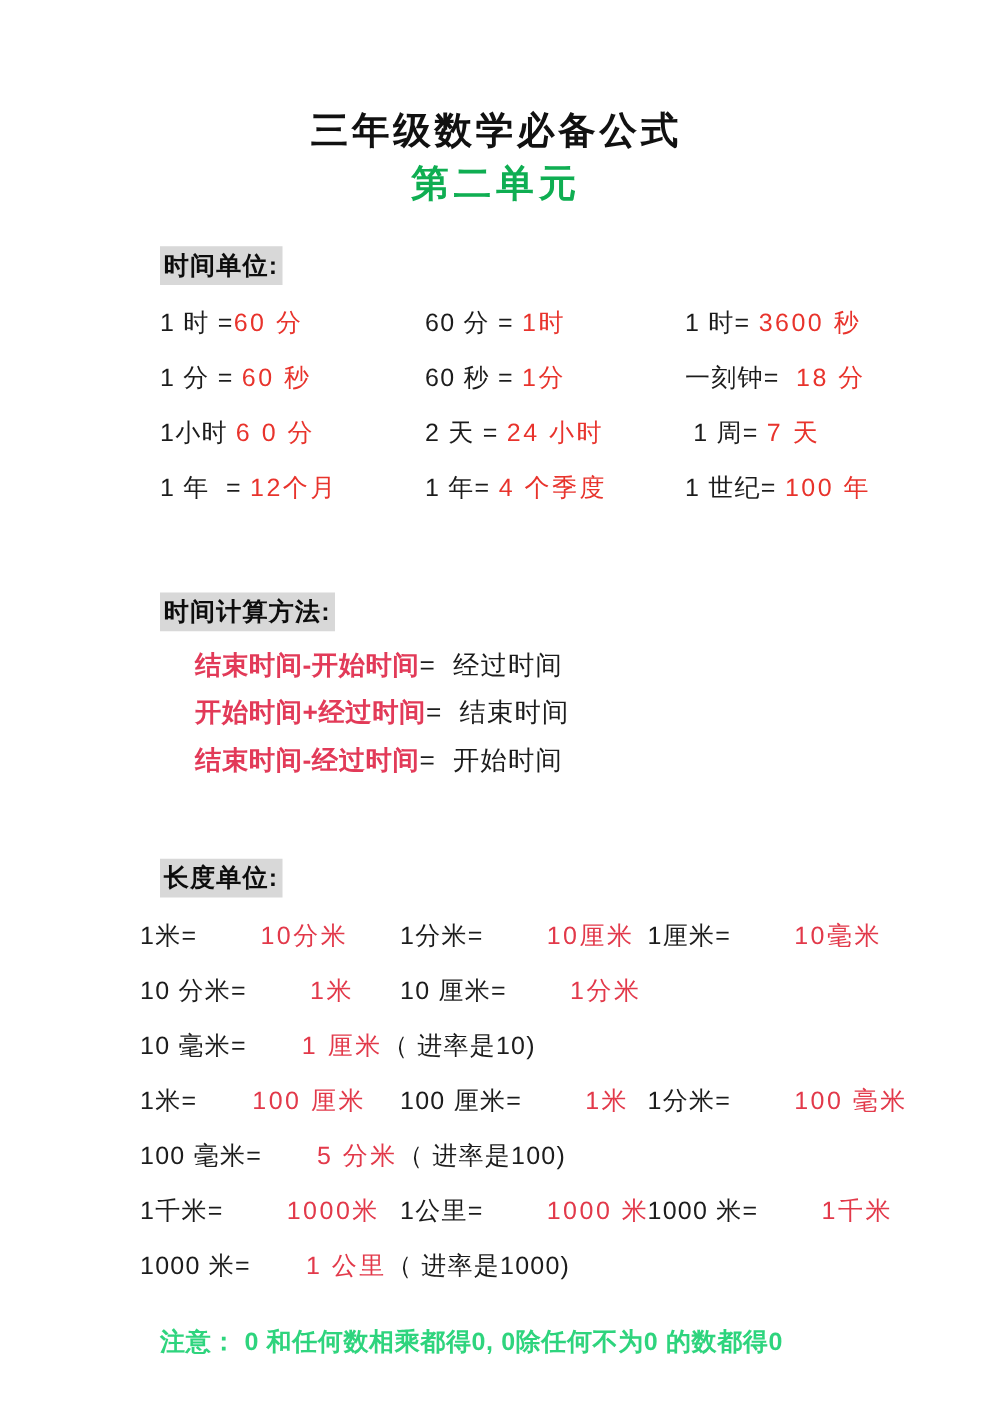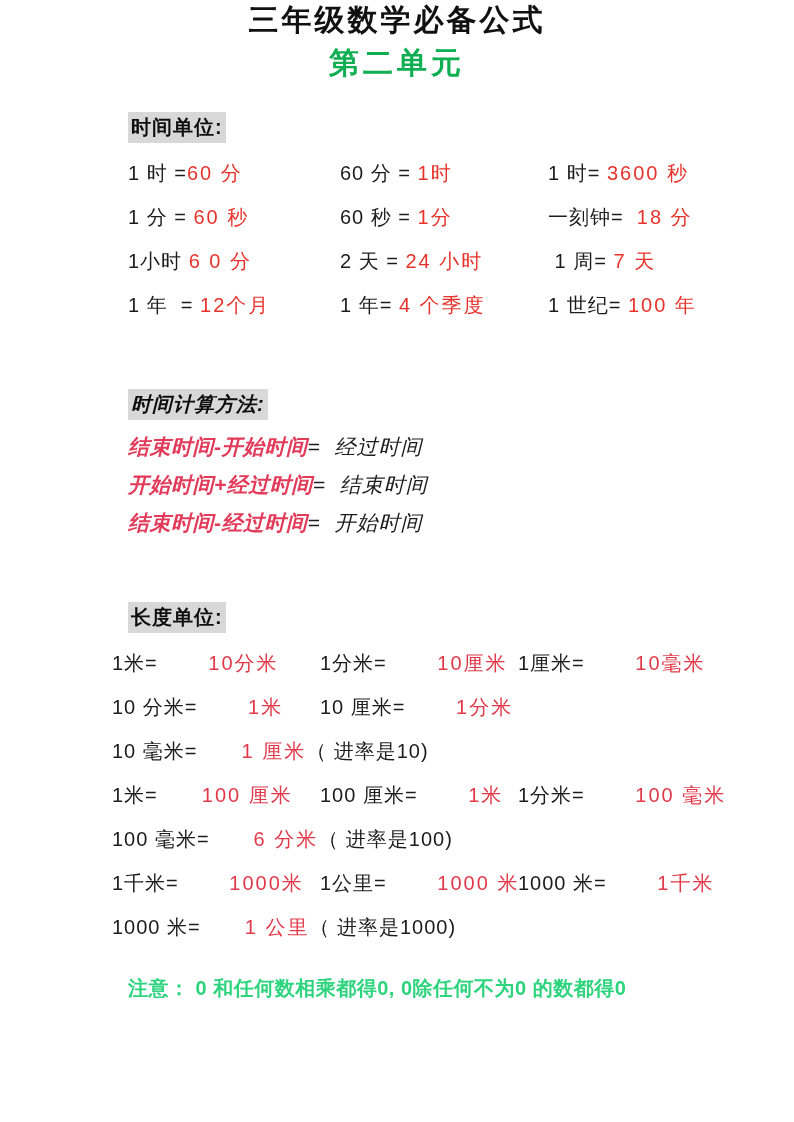--- a/index.html
+++ b/index.html
@@ -14,42 +14,42 @@
   }
   html,body{margin:0;padding:0;}
   body{background:#ffffff;}
   .page{
     width:794px;height:1122px;background:#ffffff;overflow:hidden;
     font-family:"Liberation Sans","DejaVu Sans",sans-serif;
     color:var(--body-text);
     position:relative;
   }
   .doc-title{
-    text-align:center;
+    padding-top:85px;text-align:center;
     font-size:30px;font-weight:900;letter-spacing:3px;
     color:var(--title-text);line-height:40px;
   }
   .doc-subtitle{
     text-align:center;font-size:30px;font-weight:900;letter-spacing:4px;
     color:var(--subtitle-green);line-height:40px;margin-top:3px;
   }
   .content{padding-left:128px;padding-right:48px;}
   .sec-heading{
     display:inline-block;background:var(--heading-highlight);
     font-size:20px;font-weight:700;color:#0d0d0d;
     padding:2px 3px;letter-spacing:1px;
   }
   .sec{margin:0;}
   .sec.time-units{margin-top:29px;}
-  .sec.time-calc-method{margin-top:62px;font-style:italic;}
+  .sec.time-calc-method{margin-top:62px;}
   .sec.length-units{margin-top:60px;}
   .rows{margin-top:8px;}
   .row{font-size:20px;}
   .row.grid-time{display:grid;grid-template-columns:212px 208px 1fr;height:44px;align-items:center;}
-  .row.list-calc{height:38px;display:flex;align-items:center;font-size:21px;}
+  .row.list-calc{height:38px;display:flex;align-items:center;font-size:21px;margin-left:28px;}
   .row.grid-length{display:grid;grid-template-columns:208px 198px 1fr;height:44px;align-items:center;margin-left:-16px;}
   .cell{white-space:pre;}
   .cell.full{grid-column:1 / -1;}
   .seg-b{color:var(--body-text);letter-spacing:1px;text-align:right;}
   .seg-r{color:var(--formula-red);letter-spacing:2px;}
   .row.grid-length .seg-r{color:var(--length-red);margin-left:44px;}
   .seg-c{color:var(--formula-crimson);font-weight:700;letter-spacing:0.5px;}
   .doc-note{
     margin-top:26px;padding-left:128px;
     font-size:20px;font-weight:700;letter-spacing:0.5px;
@@ -110,21 +110,21 @@
             </div>
             <div class="row grid-length">
               <div class="cell full"><span class="seg seg-b">10 毫米=</span><span class="seg seg-r">1 厘米</span><span class="seg seg-b">（ 进率是10)</span></div>
             </div>
             <div class="row grid-length">
               <div class="cell"><span class="seg seg-b">1米=</span><span class="seg seg-r">100 厘米</span></div>
               <div class="cell"><span class="seg seg-b">100 厘米= </span><span class="seg seg-r">1米</span></div>
               <div class="cell"><span class="seg seg-b">1分米= </span><span class="seg seg-r">100 毫米</span></div>
             </div>
             <div class="row grid-length">
-              <div class="cell full"><span class="seg seg-b">100 毫米=</span><span class="seg seg-r">6 分米</span><span class="seg seg-b">（ 进率是100)</span></div>
+              <div class="cell full"><span class="seg seg-b">100 毫米=</span><span class="seg seg-r">5 分米</span><span class="seg seg-b">（ 进率是100)</span></div>
             </div>
             <div class="row grid-length">
               <div class="cell"><span class="seg seg-b">1千米= </span><span class="seg seg-r">1000米</span></div>
               <div class="cell"><span class="seg seg-b">1公里= </span><span class="seg seg-r">1000 米</span></div>
               <div class="cell"><span class="seg seg-b">1000 米= </span><span class="seg seg-r">1千米</span></div>
             </div>
             <div class="row grid-length">
               <div class="cell full"><span class="seg seg-b">1000 米=</span><span class="seg seg-r">1 公里</span><span class="seg seg-b">（ 进率是1000)</span></div>
             </div>
           </div></div>

